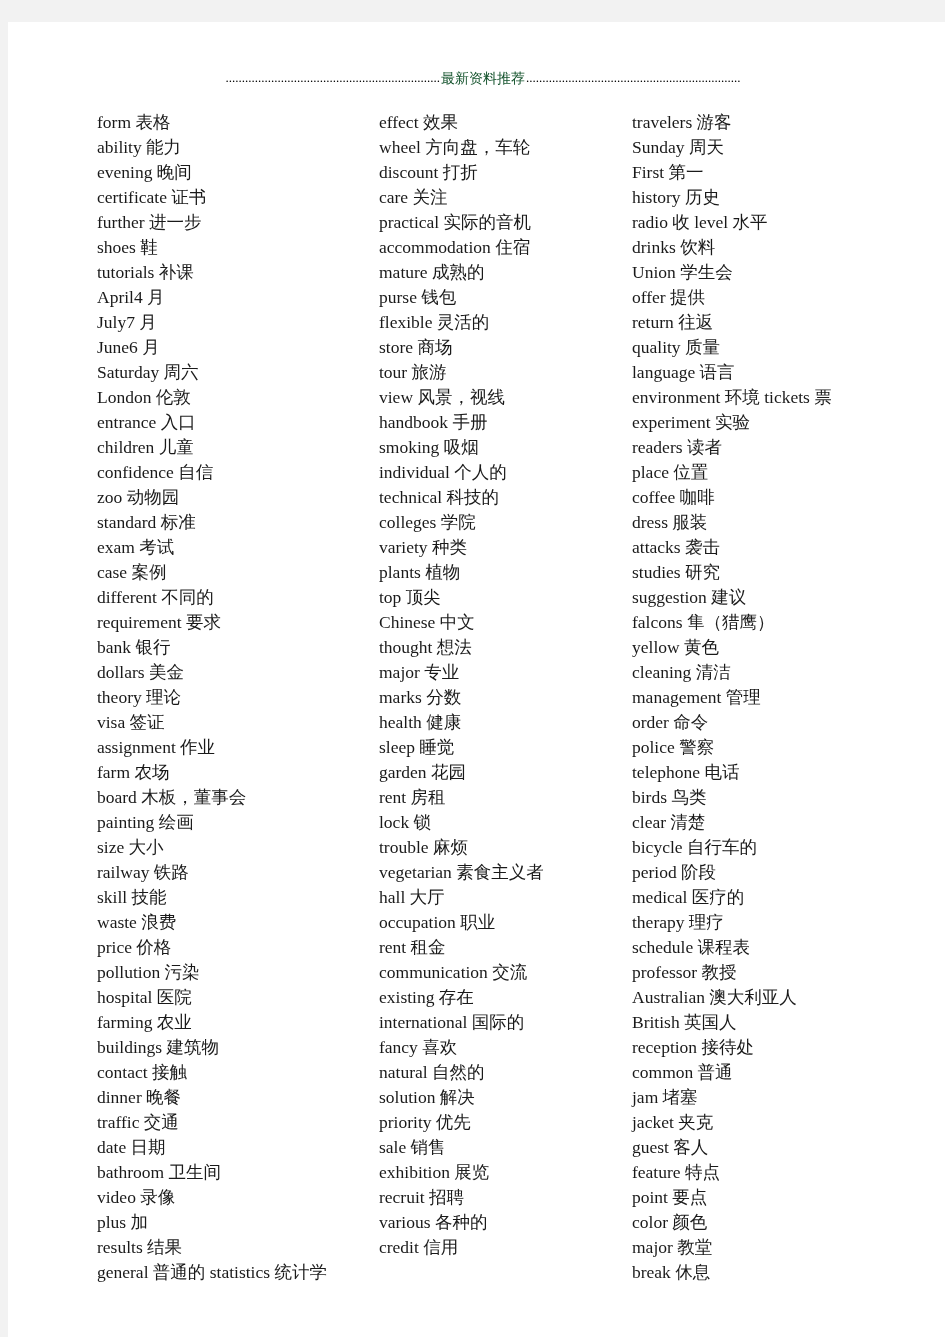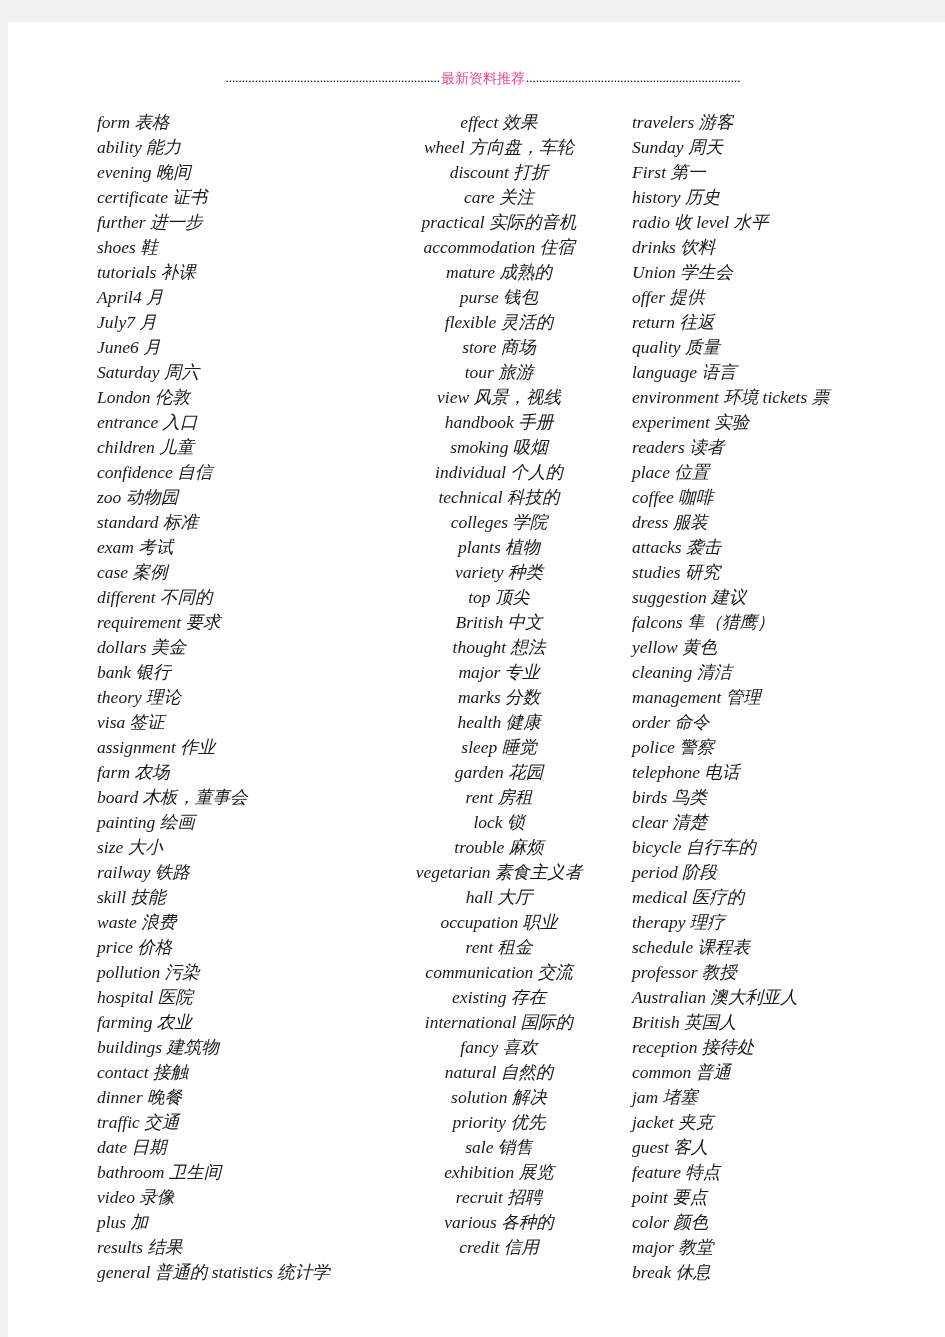--- a/index.html
+++ b/index.html
@@ -42,37 +42,36 @@
     color: #000;
     font-family: "Liberation Serif", "DejaVu Serif", serif;
     height: 14px;
   }
   .dots-left { text-align: right; }
   .dots-right { text-align: left; }
   .header-title {
     flex: 0 0 auto;
     font-size: 14px;
     line-height: 14px;
-    color: #ec4899;
+    color: #14532d;
     padding: 0 1px;
     font-family: "DejaVu Sans", "Liberation Sans", sans-serif;
   }
   .columns {
     position: absolute;
     left: 0;
     top: 88px;
     width: 937px;
   }
   .col {
     position: absolute;
     top: 0;
-    font-style: italic;
   }
   .col-1 { left: 89px; width: 270px; }
-  .col-2 { left: 355px; width: 272px; text-align: center; }
+  .col-2 { left: 371px; width: 272px; }
   .col-3 { left: 624px; width: 300px; }
   .entry {
     font-size: 17.5px;
     line-height: 25px;
     color: #1a1a1a;
     white-space: nowrap;
     font-family: "Liberation Serif", "DejaVu Serif", serif;
   }
   .entry.wrap {
     white-space: normal;
@@ -105,22 +104,22 @@
         <div class="entry">London  伦敦</div>
         <div class="entry">entrance  入口</div>
         <div class="entry">children  儿童</div>
         <div class="entry">confidence  自信</div>
         <div class="entry">zoo  动物园</div>
         <div class="entry">standard  标准</div>
         <div class="entry">exam  考试</div>
         <div class="entry">case  案例</div>
         <div class="entry">different  不同的</div>
         <div class="entry">requirement  要求</div>
+        <div class="entry">bank  银行</div>
         <div class="entry">dollars  美金</div>
-        <div class="entry">bank  银行</div>
         <div class="entry">theory  理论</div>
         <div class="entry">visa  签证</div>
         <div class="entry">assignment  作业</div>
         <div class="entry">farm  农场</div>
         <div class="entry">board  木板，董事会</div>
         <div class="entry">painting  绘画</div>
         <div class="entry">size  大小</div>
         <div class="entry">railway  铁路</div>
         <div class="entry">skill  技能</div>
         <div class="entry">waste  浪费</div>
@@ -150,24 +149,24 @@
         <div class="entry">purse  钱包</div>
         <div class="entry">flexible  灵活的</div>
         <div class="entry">store  商场</div>
         <div class="entry">tour  旅游</div>
         <div class="entry">view  风景，视线</div>
         <div class="entry">handbook  手册</div>
         <div class="entry">smoking  吸烟</div>
         <div class="entry">individual  个人的</div>
         <div class="entry">technical  科技的</div>
         <div class="entry">colleges  学院</div>
+        <div class="entry">variety  种类</div>
         <div class="entry">plants  植物</div>
-        <div class="entry">variety  种类</div>
         <div class="entry">top  顶尖</div>
-        <div class="entry">British  中文</div>
+        <div class="entry">Chinese  中文</div>
         <div class="entry">thought  想法</div>
         <div class="entry">major  专业</div>
         <div class="entry">marks  分数</div>
         <div class="entry">health  健康</div>
         <div class="entry">sleep  睡觉</div>
         <div class="entry">garden  花园</div>
         <div class="entry">rent  房租</div>
         <div class="entry">lock  锁</div>
         <div class="entry">trouble  麻烦</div>
         <div class="entry">vegetarian  素食主义者</div>

